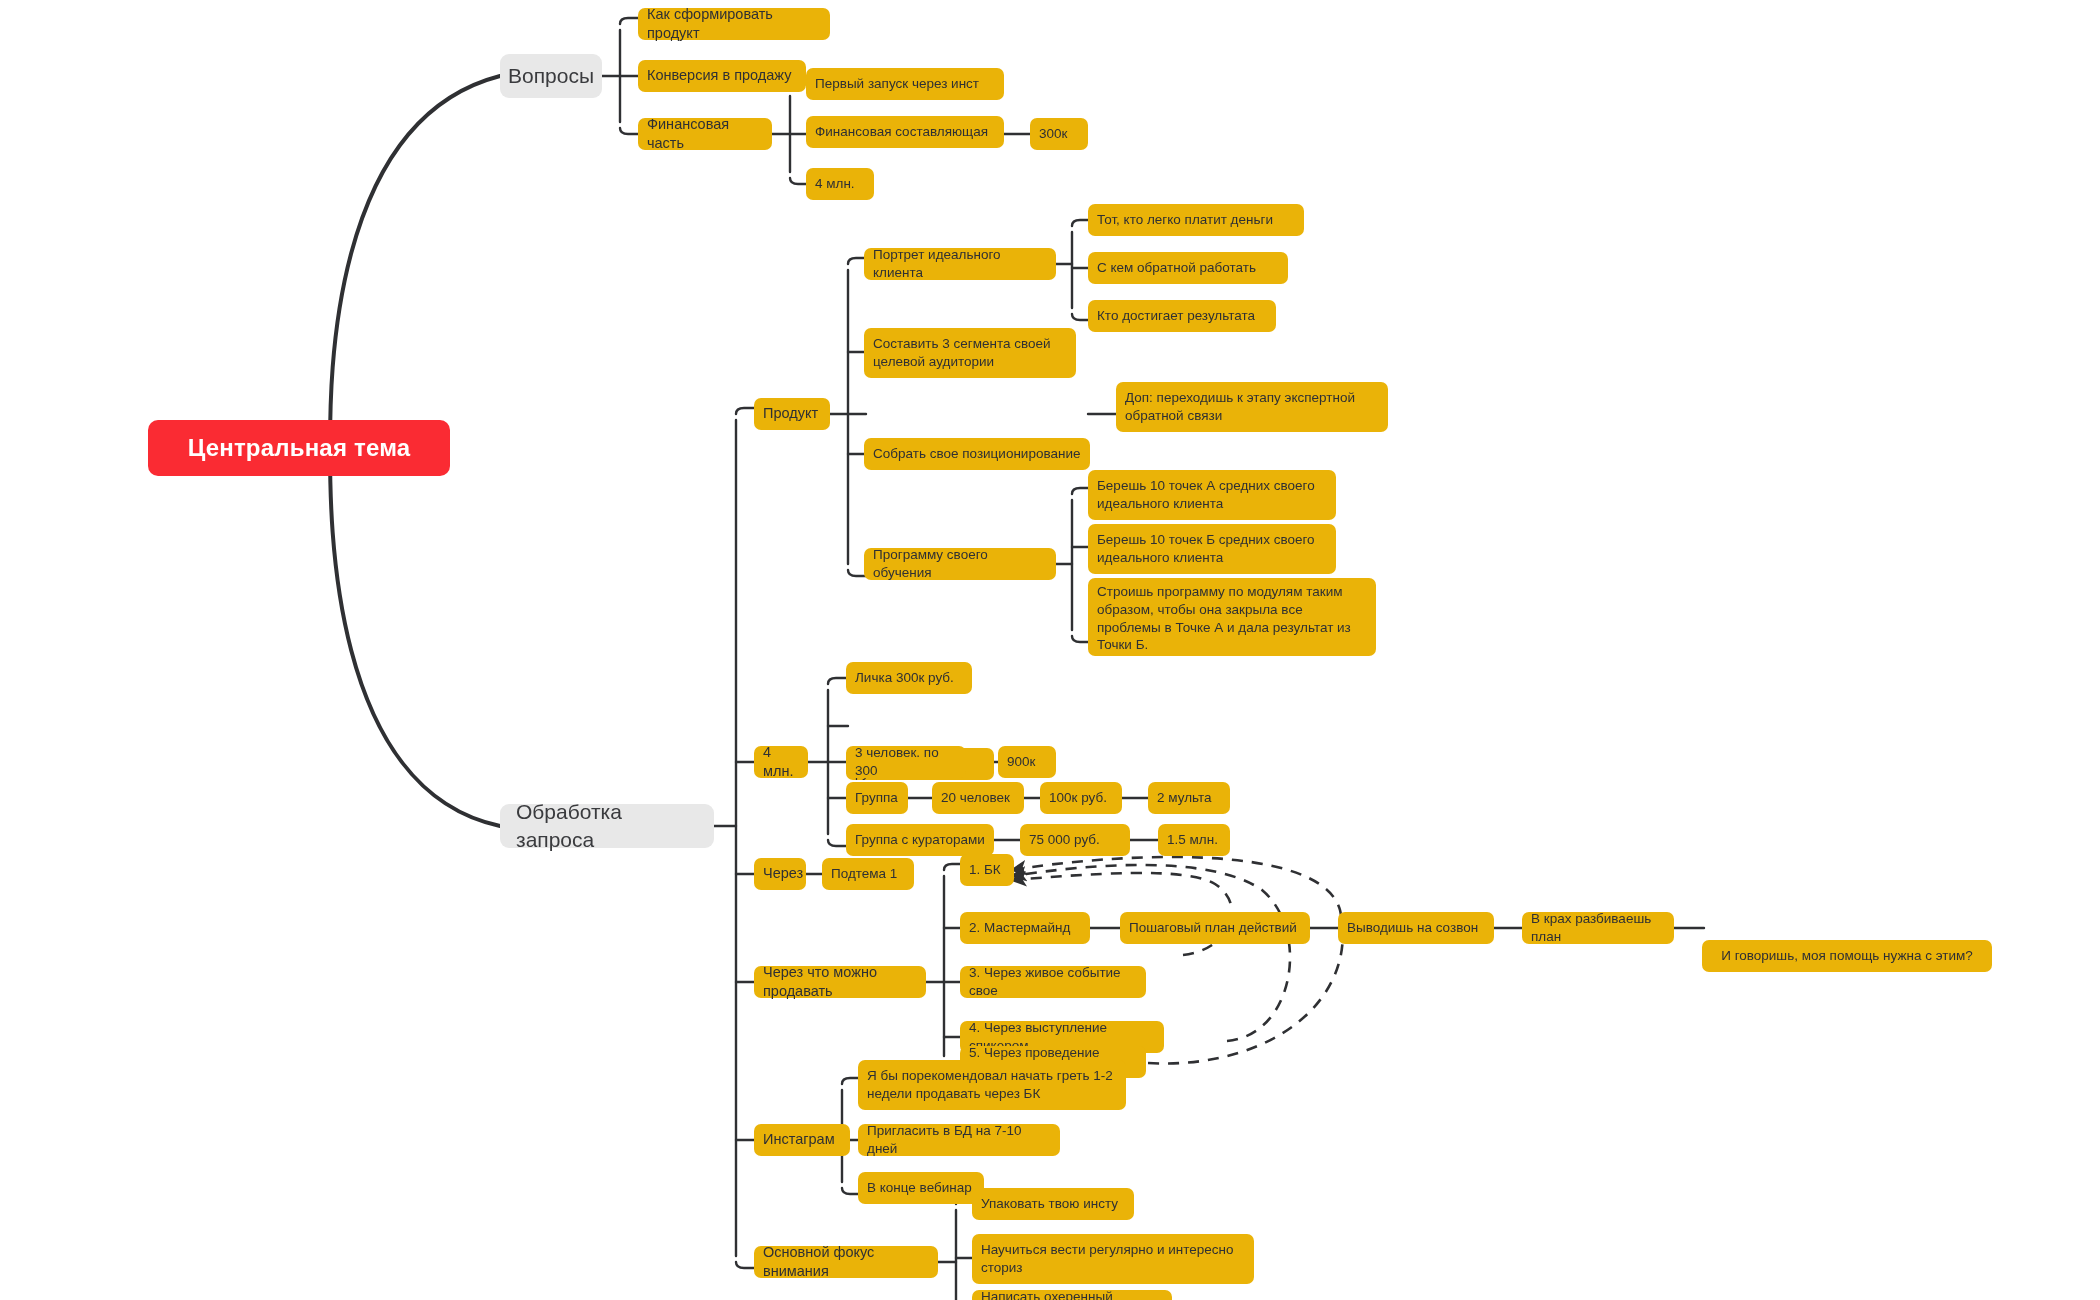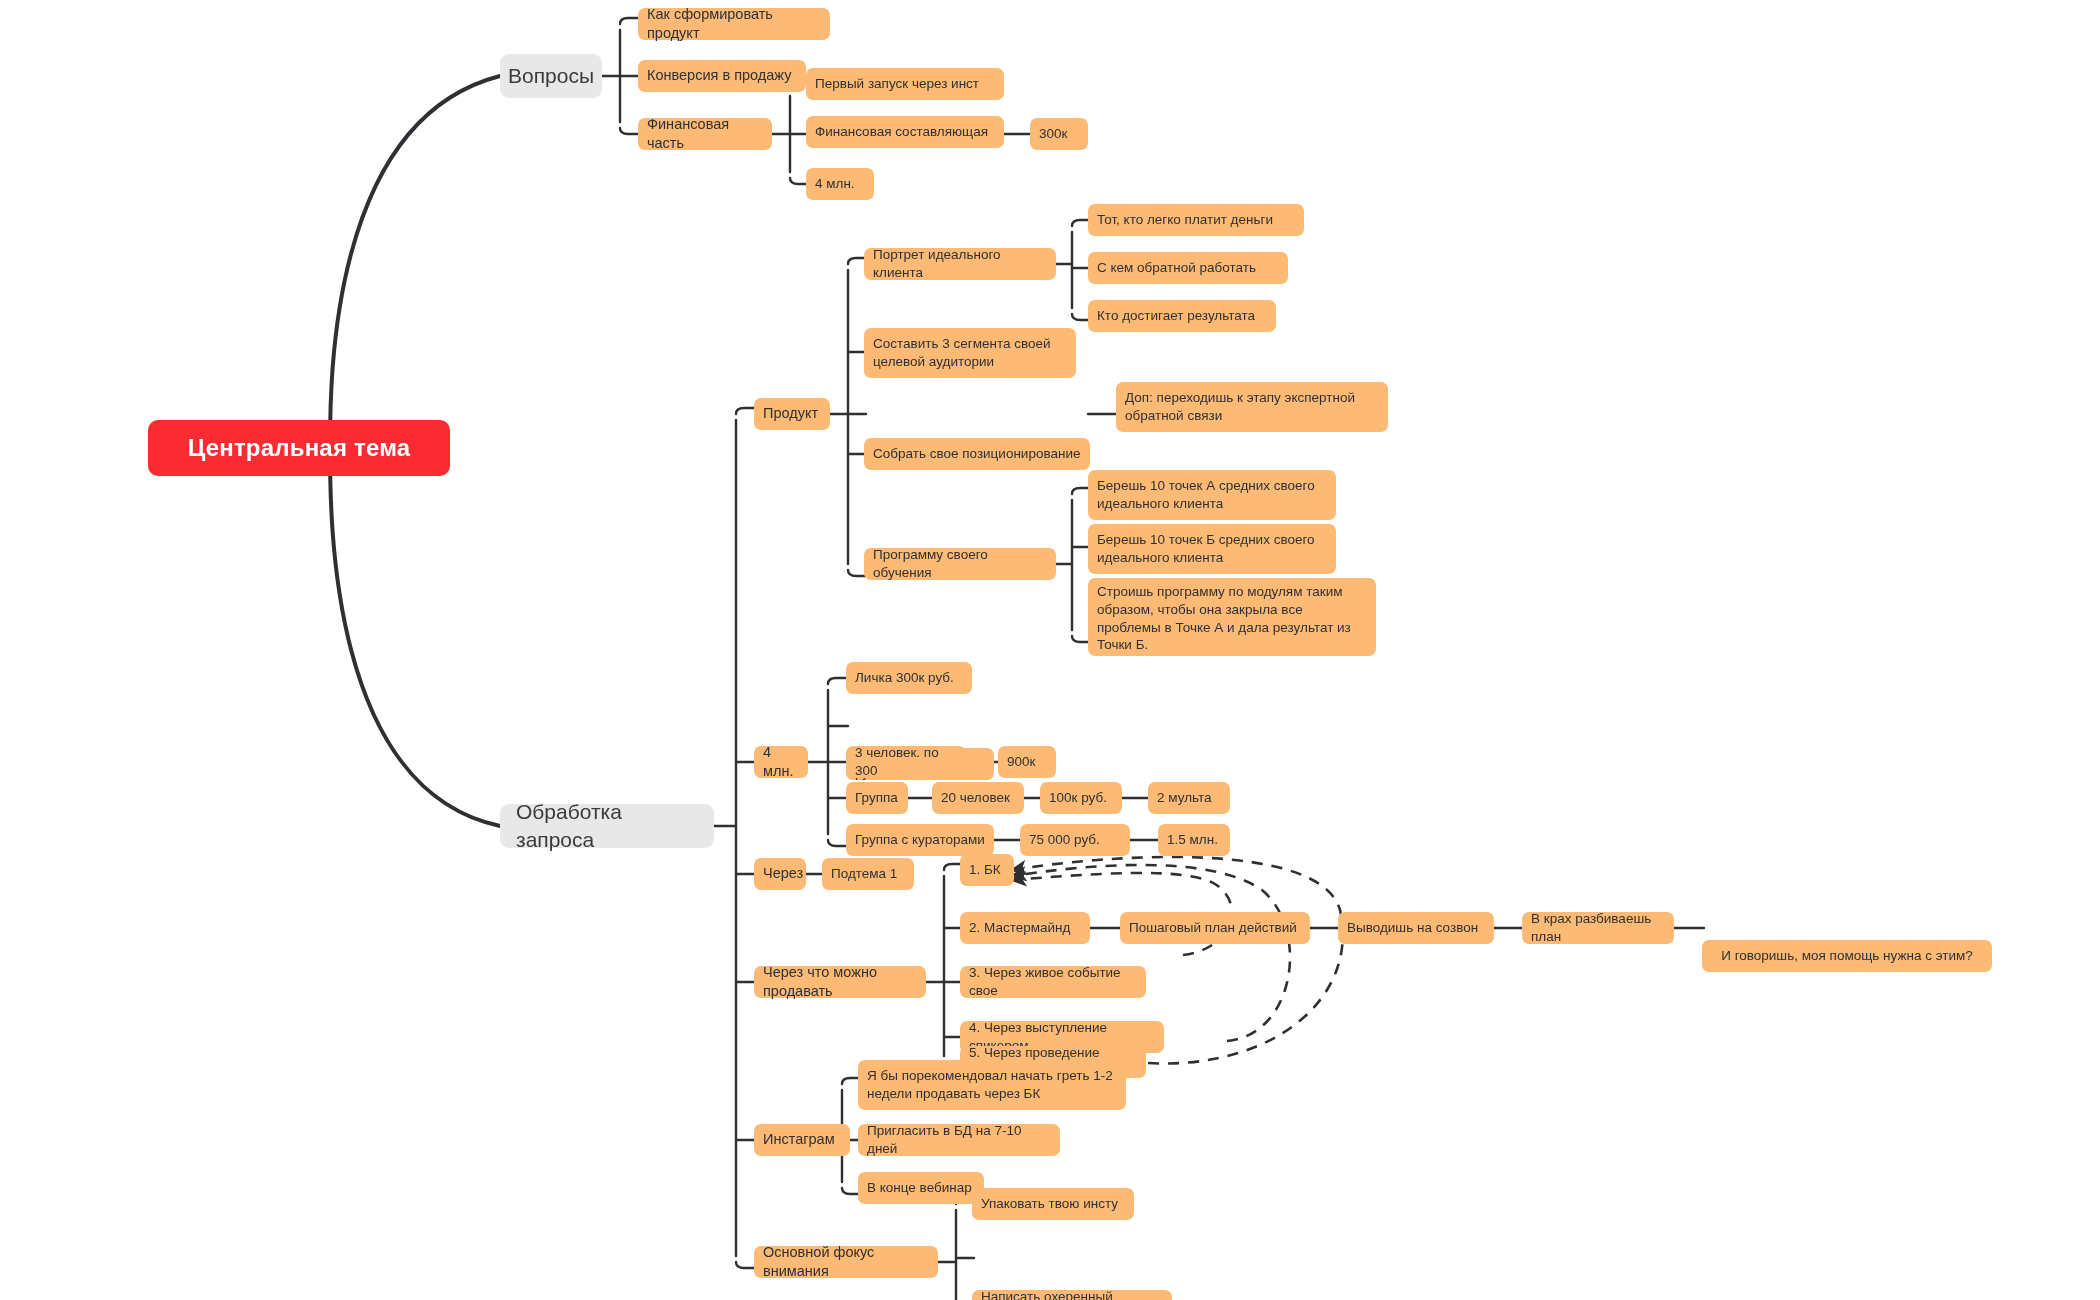--- a/index.html
+++ b/index.html
@@ -25,21 +25,21 @@
     position: absolute;
     left: 0; top: 0;
     width: 2100px;
     height: 1300px;
     pointer-events: none;
   }
   .node {
     position: absolute;
     box-sizing: border-box;
     border-radius: 7px;
-    background: #fdba74;
+    background: #eab308;
     color: #2f3033;
     display: flex;
     align-items: center;
     padding: 5px 9px;
     line-height: 1.32;
     white-space: pre-line;
   }
   .node.lvl1 {
     background: #e8e8e8;
     border-radius: 9px;
@@ -387,18 +387,22 @@
   </div>
 
   <div class="node lvl2" style="left:754px; top:1246px; width:184px; height:32px;">
     <span>Основной фокус внимания</span>
   </div>
 
   <div class="node lvl3" style="left:972px; top:1188px; width:162px; height:32px;">
     <span>Упаковать твою инсту</span>
   </div>
 
+  <div class="node lvl3" style="left:972px; top:1234px; width:282px; height:50px;">
+    <span>Научиться вести регулярно и интересно
+сториз</span>
+  </div>
 
   <div class="node lvl3" style="left:972px; top:1290px; width:200px; height:32px;">
     <span>Написать охеренный прогрев</span>
   </div>
 
 </div>
 
 </body></html>

